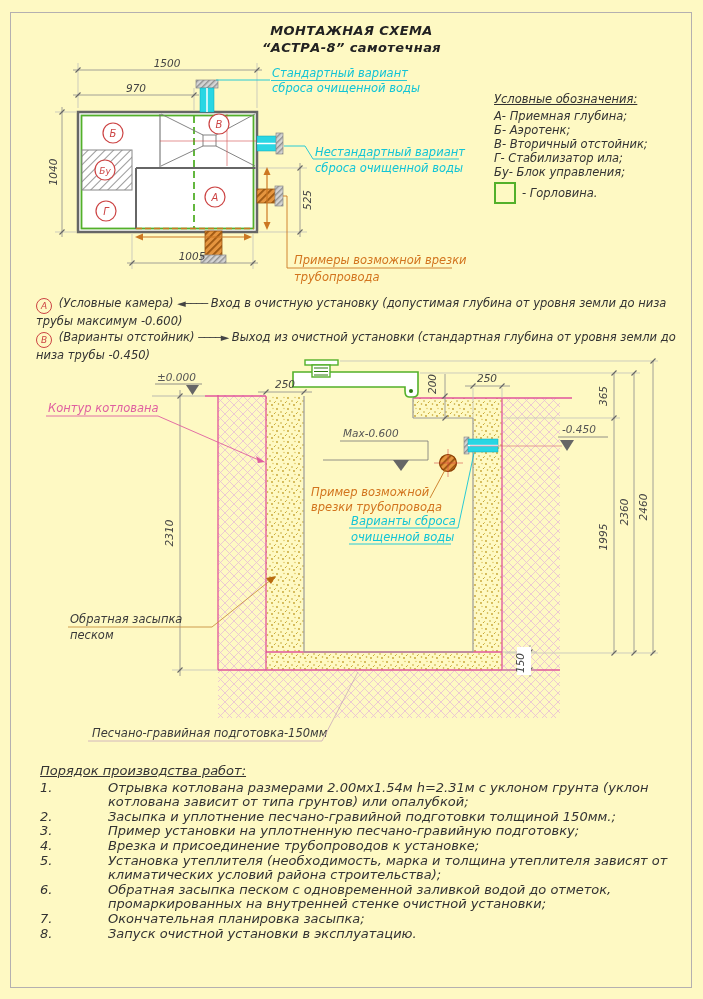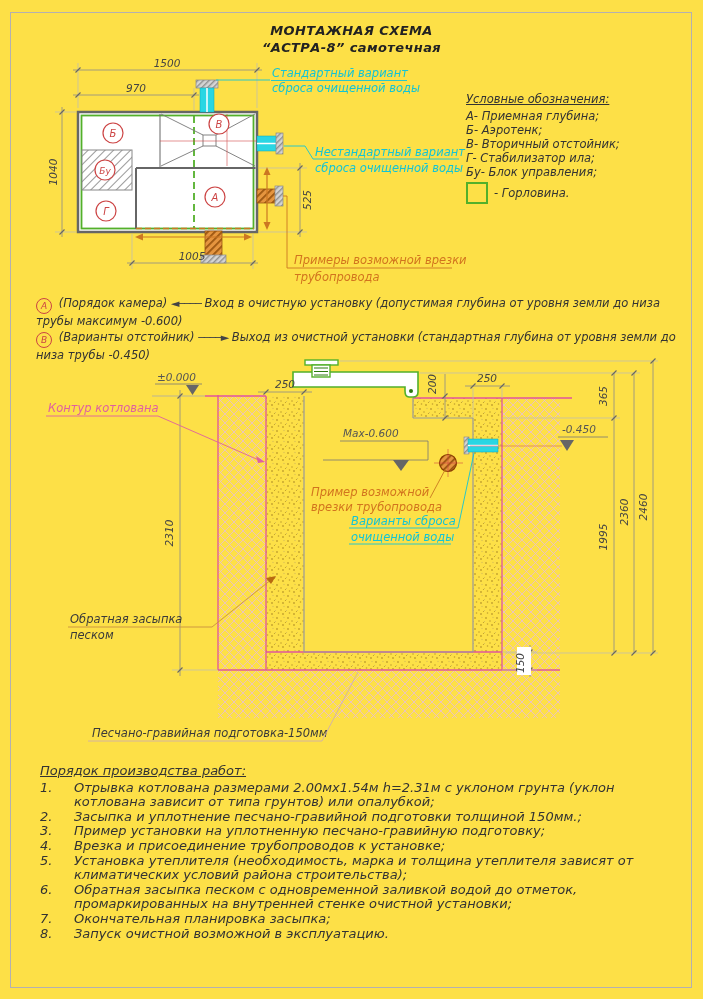--- a/index.html
+++ b/index.html
@@ -1,34 +1,34 @@
 <!DOCTYPE html>
 <html lang="ru"><head>
 <meta charset="utf-8">
 <style>
   html,body{margin:0;padding:0;background:#f3eeee;}
-  .page{position:relative;width:703px;height:999px;background:#fde047;overflow:hidden;
+  .page{position:relative;width:703px;height:999px;background:#fef9c3;overflow:hidden;
         font-family:"DejaVu Sans",sans-serif;font-style:italic;color:#3a3a3a;}
   .frame{position:absolute;left:10px;top:12px;width:680px;height:974px;border:1px solid #b4b0b0;}
   .abs{position:absolute;}
   .title{left:0;right:0;top:22px;text-align:center;font-weight:bold;font-size:13px;color:#222;line-height:17px;letter-spacing:.4px;}
-  .legend{left:466px;top:92px;width:200px;font-size:11.5px;line-height:14px;color:#333;}
+  .legend{left:494px;top:92px;width:200px;font-size:11.5px;line-height:14px;color:#333;}
   .legend .hd{text-decoration:underline;margin-bottom:3px;}
   .legend .row{white-space:nowrap;}
   .legend .sqrow{display:flex;align-items:center;margin-top:3px;text-align:center;}
   .legend .sq{width:18px;height:18px;border:2px solid #53b02a;margin-right:6px;flex:0 0 auto;}
   .notes{left:36px;top:296px;width:655px;font-size:11.5px;line-height:15.8px;color:#333;}
   .notes .circ{display:inline-block;width:14px;height:14px;line-height:14px;border:1.2px solid #cc4444;
                border-radius:50%;color:#cc4444;font-size:9px;text-align:center;vertical-align:-2px;margin-right:3px;}
   .notes .arr{color:#444;letter-spacing:-1px;font-style:normal;font-size:11px;}
   .worklist{left:40px;top:764px;width:650px;font-size:13px;line-height:14.6px;color:#333;}
   .worklist .hd{text-decoration:underline;margin-bottom:2px;}
   .worklist .item{display:flex;}
   .worklist .n{flex:0 0 34px;}
-  .worklist .t{flex:1;}
+  .worklist .t{flex:1;margin-left:34px;}
   svg text{font-family:"DejaVu Sans",sans-serif;font-style:italic;}
   .dim{font-size:10.5px;fill:#444;}
   .cyt{font-size:11.5px;fill:#12c4d6;}
   .ort{font-size:11.5px;fill:#d2741e;}
   .mgt{font-size:11.5px;fill:#df5fa0;}
   .lvl{font-size:10.5px;fill:#555;}
   .lbl{font-size:11.5px;fill:#3a3a3a;}
   .compl{font-size:10px;fill:#cc4444;text-anchor:middle;}
 </style>
 </head>
@@ -239,21 +239,21 @@
     <div class="row"><span>Бу-</span>&nbsp;<span>Блок управления;</span></div>
     <div class="sqrow">
       <span class="sq"></span>
       <span>- Горловина.</span>
     </div>
   </div>
 
   <div class="abs notes">
     <div>
       <span class="circ">А</span>
-      <span>(Порядок камера)</span>
+      <span>(Условные камера)</span>
       <span class="arr">◄────</span>
       <span>Вход в очистную установку (допустимая глубина от уровня земли до низа трубы максимум -0.600)</span>
     </div>
     <div>
       <span class="circ">В</span>
       <span>(Варианты отстойник)</span>
       <span class="arr">────►</span>
       <span>Выход из очистной установки (стандартная глубина от уровня земли до низа трубы -0.450)</span>
     </div>
   </div>
@@ -283,16 +283,16 @@
     <div class="item">
         <span class="n">6.</span>
         <span class="t">Обратная засыпка песком с одновременной заливкой водой до отметок, промаркированных на внутренней стенке очистной установки;</span>
       </div>
     <div class="item">
         <span class="n">7.</span>
         <span class="t">Окончательная планировка засыпка;</span>
       </div>
     <div class="item">
         <span class="n">8.</span>
-        <span class="t">Запуск очистной возможной в эксплуатацию.</span>
+        <span class="t">Запуск очистной установки в эксплуатацию.</span>
       </div>
   </div>
 </div>
 
 </body></html>

